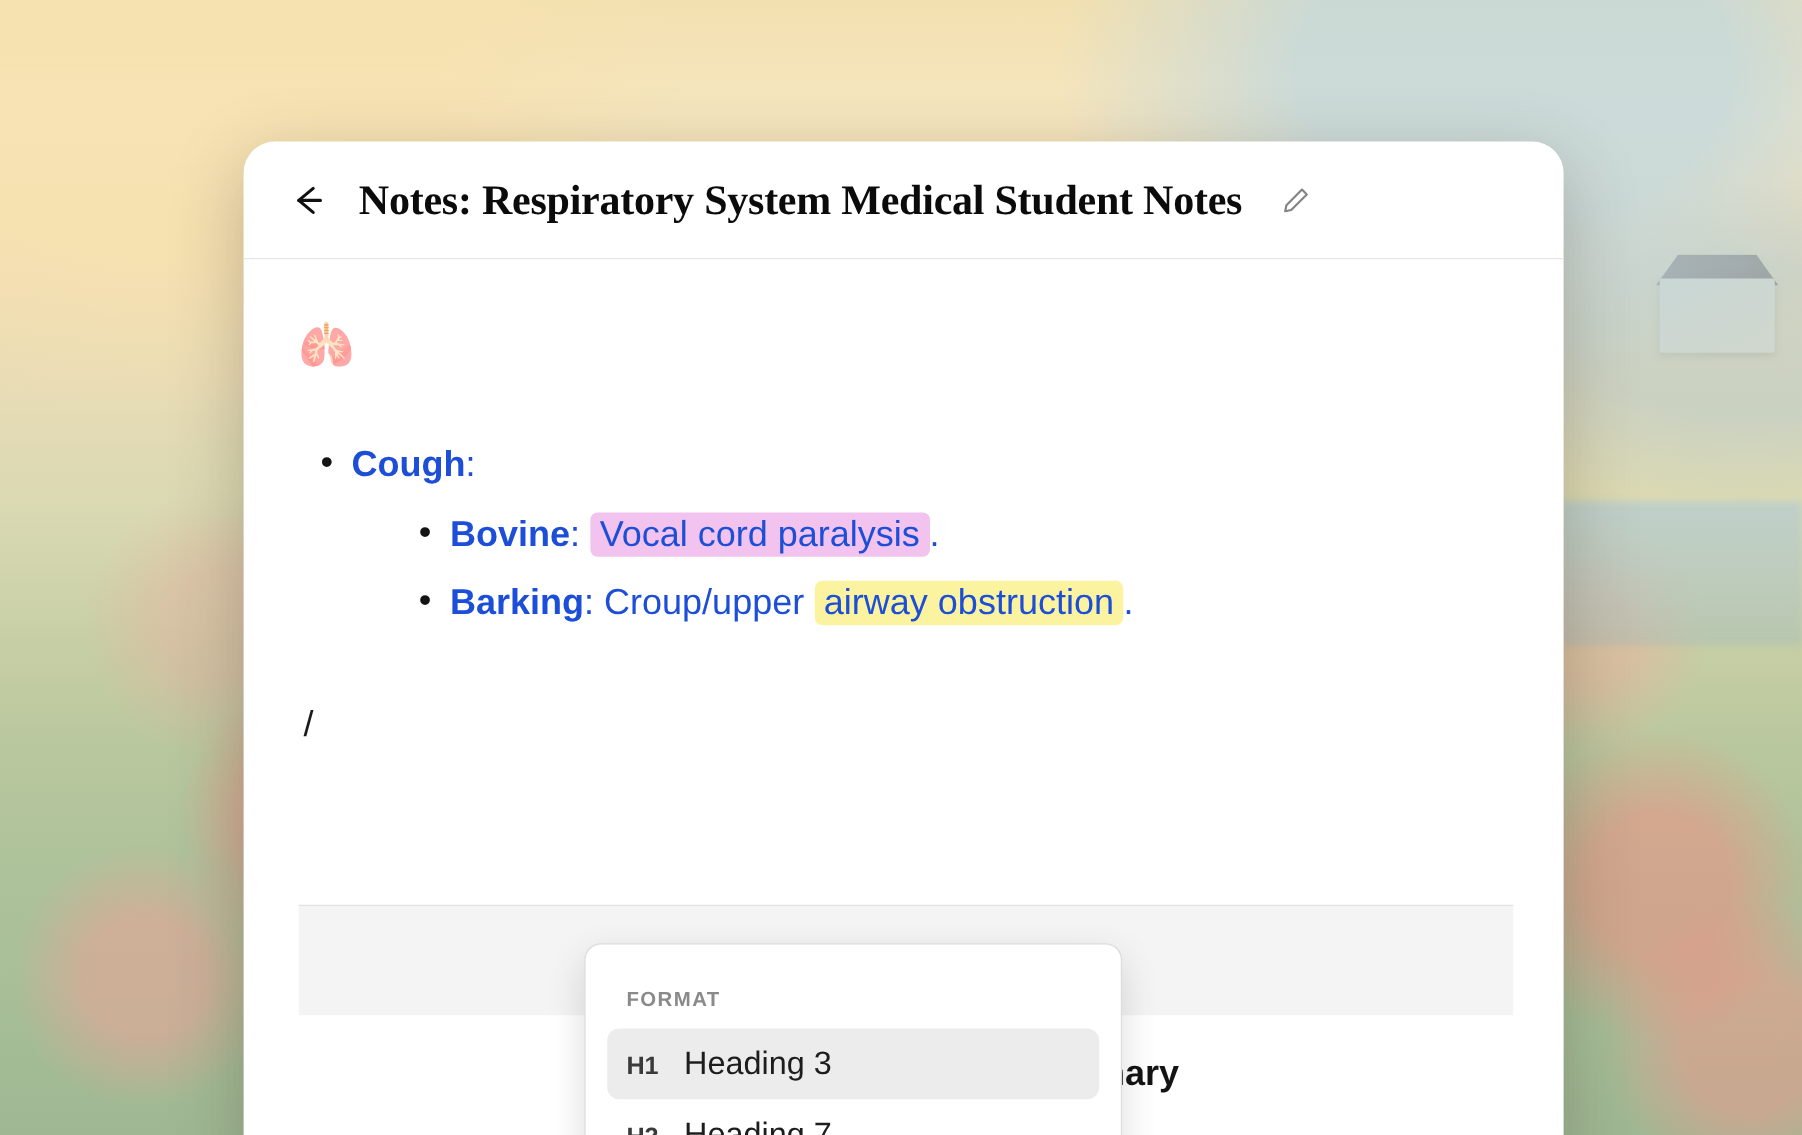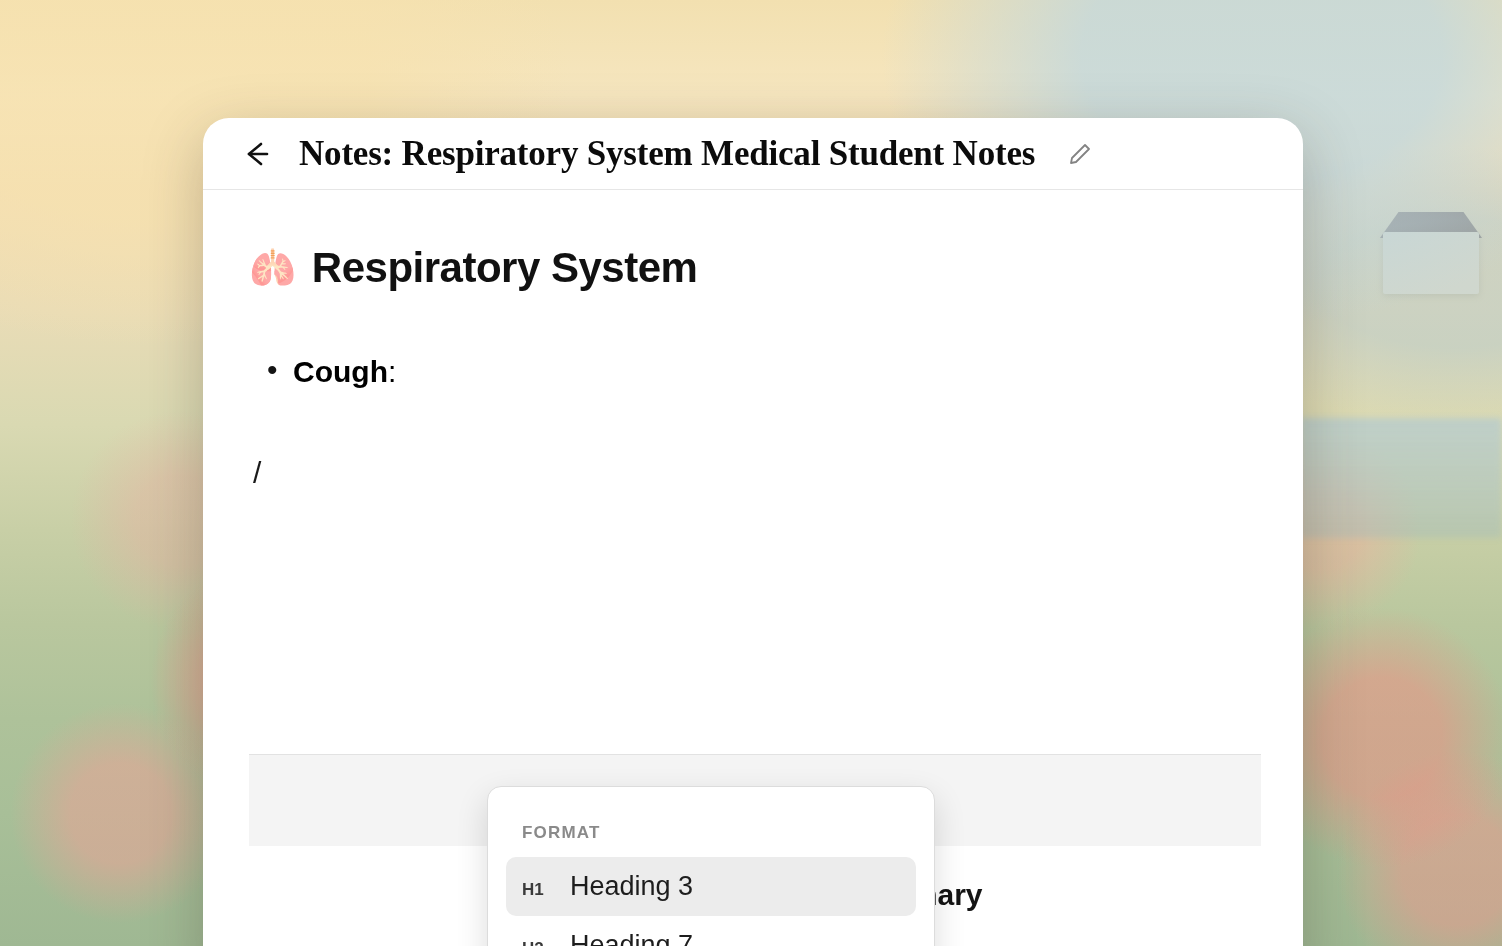--- a/index.html
+++ b/index.html
@@ -85,21 +85,21 @@
     width: 1100px;
     height: 860px;
     background: #ffffff;
     border-radius: 26px 26px 0 0;
     box-shadow: 0 18px 60px rgba(60,50,40,0.28);
     overflow: hidden;
   }
 
   #titlebar {
     position: relative;
-    height: 72px;
+    height: 98px;
     border-bottom: 1px solid #e6e6e6;
     display: flex;
     align-items: center;
     padding: 0 34px;
     box-sizing: border-box;
   }
 
   #back-button {
     width: 40px;
     height: 40px;
@@ -148,21 +148,21 @@
     letter-spacing: -0.5px;
     margin-top: 14px;
   }
   #doc-heading .emoji { font-size: 38px; line-height: 1; }
 
   ul.bullets {
     list-style: none;
     margin: 58px 0 0 0;
     padding: 0;
     font-size: 30px;
-    color: #000000;
+    color: #1d4ed8;
   }
   ul.bullets > li {
     position: relative;
     padding-left: 44px;
     margin-bottom: 12px;
     line-height: 1.45;
   }
   ul.bullets > li:before {
     content: "•";
     position: absolute;
@@ -263,21 +263,21 @@
     gap: 14px;
     margin: 0 18px;
     padding: 14px 16px;
     border-radius: 10px;
     font-size: 27px;
     color: #1d1d1d;
     cursor: pointer;
   }
   .menu-item.active { background: #ececec; }
   .menu-item .mi-icon {
-    font-size: 17px;
+    font-size: 21px;
     font-weight: 700;
     color: #3a3a3a;
     min-width: 34px;
   }
 </style>
 </head>
 <body>
 
 <div id="wallpaper">
   <div class="cottage-roof"></div>
@@ -299,26 +299,36 @@
       <svg width="28" height="28" viewBox="0 0 28 28" aria-hidden="true">
         <path d="M5 23 L6 18 L19 5 L23 9 L10 22 Z" fill="none" stroke="#5a5a5a" stroke-width="1.8" stroke-linejoin="round"></path>
       </svg>
     </div>
   </div>
 
   <div id="doc-body">
 
     <div id="doc-heading">
       <span class="emoji">🫁</span>
-      <span>Respiratory System</span>
     </div>
 
     <ul class="bullets">
       <li>
         <span class="b">Cough</span><span>:</span>
+        <ul class="sub">
+          <li>
+            <span class="b">Bovine</span><span>:</span>
+            <span class="hl-pink">Vocal cord paralysis</span><span>.</span>
+          </li>
+          <li>
+            <span class="b">Barking</span><span>:</span>
+            <span>Croup/upper</span>
+            <span class="hl-yellow">airway obstruction</span><span>.</span>
+          </li>
+        </ul>
       </li>
     </ul>
 
     <div id="slash-line">/</div>
   </div>
 
   <div id="section-block">
     <div id="section-header">c Dyspnoea</div>
     <div id="section-para">
       <span>ailure leading to </span><span class="b">pulmonary</span>

